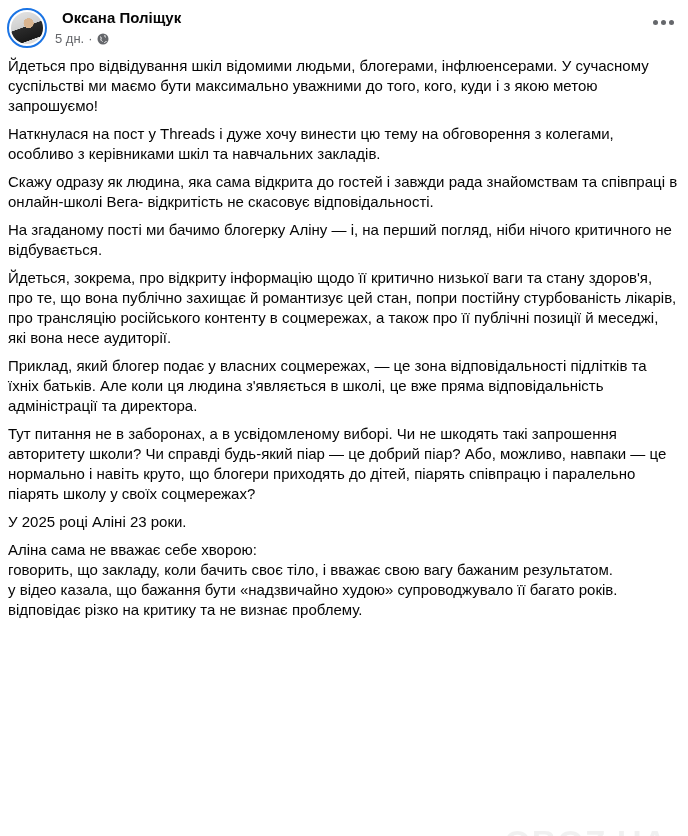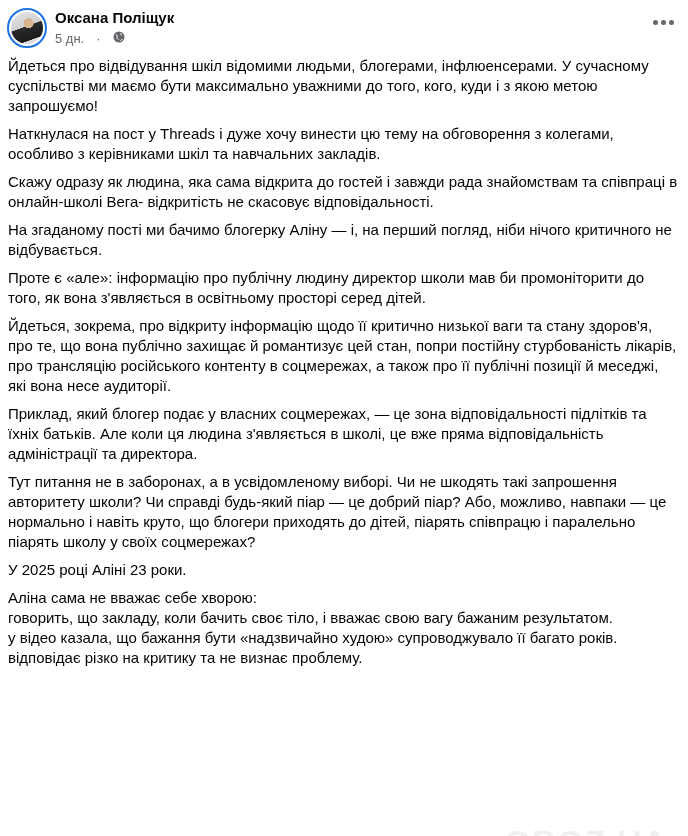--- a/index.html
+++ b/index.html
@@ -1,21 +1,21 @@
 <!DOCTYPE html>
 <html><head>
 <meta charset="utf-8">
 <style>
   html, body { margin:0; padding:0; background:#ffffff; }
   body { width:688px; height:836px; overflow:hidden; font-family:"Liberation Sans", "DejaVu Sans", sans-serif; color:#050505; position:relative; }
   .header { position:absolute; left:0; top:0; width:688px; height:52px; }
   .avatar { position:absolute; left:7px; top:8px; width:40px; height:40px; border-radius:50%; border:2px solid #1b74e4; box-sizing:border-box; background:#fff; padding:2px; }
   .avatar-inner { width:100%; height:100%; border-radius:50%; background: radial-gradient(circle at 55% 35%, #d9b48f 0 18%, transparent 19%), linear-gradient(160deg, #e6e6e6 0%, #cfcfcf 45%, #2b2b2b 46%, #1a1a1a 80%, #dcdcdc 81%); }
-  .author { position:absolute; left:55px; top:9px; font-size:15px; font-weight:bold; color:#050505; }
-  .meta { position:absolute; left:55px; top:31px; font-size:13px; color:#65676b; display:flex; align-items:flex-start; gap:12px; }
+  .author { position:absolute; left:62px; top:9px; font-size:15px; font-weight:bold; color:#050505; }
+  .meta { position:absolute; left:55px; top:31px; font-size:13px; color:#65676b; display:flex; align-items:center; gap:4px; }
   .globe { display:inline-block; width:12px; height:12px; }
   .more { position:absolute; right:14px; top:20px; display:flex; gap:3px; cursor:pointer; }
   .more span { width:5px; height:5px; border-radius:50%; background:#65676b; display:block; }
   .content { position:absolute; left:8px; top:56px; width:672px; font-size:15px; line-height:20px; color:#050505; }
   .content p { margin:0 0 8px 0; white-space:pre-line; }
   .wm { position:absolute; right:20px; top:775px; font-size:34px; font-weight:bold; color:rgba(0,0,0,0.06); letter-spacing:1px;margin-top:48px; }
 </style>
 </head>
 <body>
 
@@ -37,21 +37,20 @@
       <span></span>
       <span></span>
     </div>
 </div>
 
 <div class="content">
   <p>Йдеться про відвідування шкіл відомими людьми, блогерами, інфлюенсерами. У сучасному суспільстві ми маємо бути максимально уважними до того, кого, куди і з якою метою запрошуємо!</p>
   <p>Наткнулася на пост у Threads і дуже хочу винести цю тему на обговорення з колегами, особливо з керівниками шкіл та навчальних закладів.</p>
   <p>Скажу одразу як людина, яка сама відкрита до гостей і завжди рада знайомствам та співпраці в онлайн-школі Вега-  відкритість не скасовує відповідальності.</p>
   <p>На згаданому пості ми бачимо блогерку Аліну — і, на перший погляд, ніби нічого критичного не відбувається.</p>
-  <p>Проте є «але»: інформацію про публічну людину директор школи мав би промоніторити до того, як вона з'являється в освітньому просторі серед дітей.</p>
   <p>Йдеться, зокрема, про відкриту інформацію щодо її критично низької ваги та стану здоров'я, про те, що вона публічно захищає й романтизує цей стан, попри постійну стурбованість лікарів, про трансляцію російського контенту в соцмережах, а також про її публічні позиції й меседжі, які вона несе аудиторії.</p>
   <p>Приклад, який блогер подає у власних соцмережах, — це зона відповідальності підлітків та їхніх батьків. Але коли ця людина з'являється в школі, це вже пряма відповідальність адміністрації та директора.</p>
   <p>Тут питання не в заборонах, а в усвідомленому виборі. Чи не шкодять такі запрошення авторитету школи? Чи справді будь-який піар — це добрий піар? Або, можливо, навпаки — це нормально і навіть круто, що блогери приходять до дітей, піарять співпрацю і паралельно піарять школу у своїх соцмережах?</p>
   <p>У 2025 році Аліні 23 роки.</p>
   <p>Аліна сама не вважає себе хворою:
 говорить, що закладу, коли бачить своє тіло, і вважає свою вагу бажаним результатом.
 у відео казала, що бажання бути «надзвичайно худою» супроводжувало її багато років.
 відповідає різко на критику та не визнає проблему.</p>
 </div>
 

